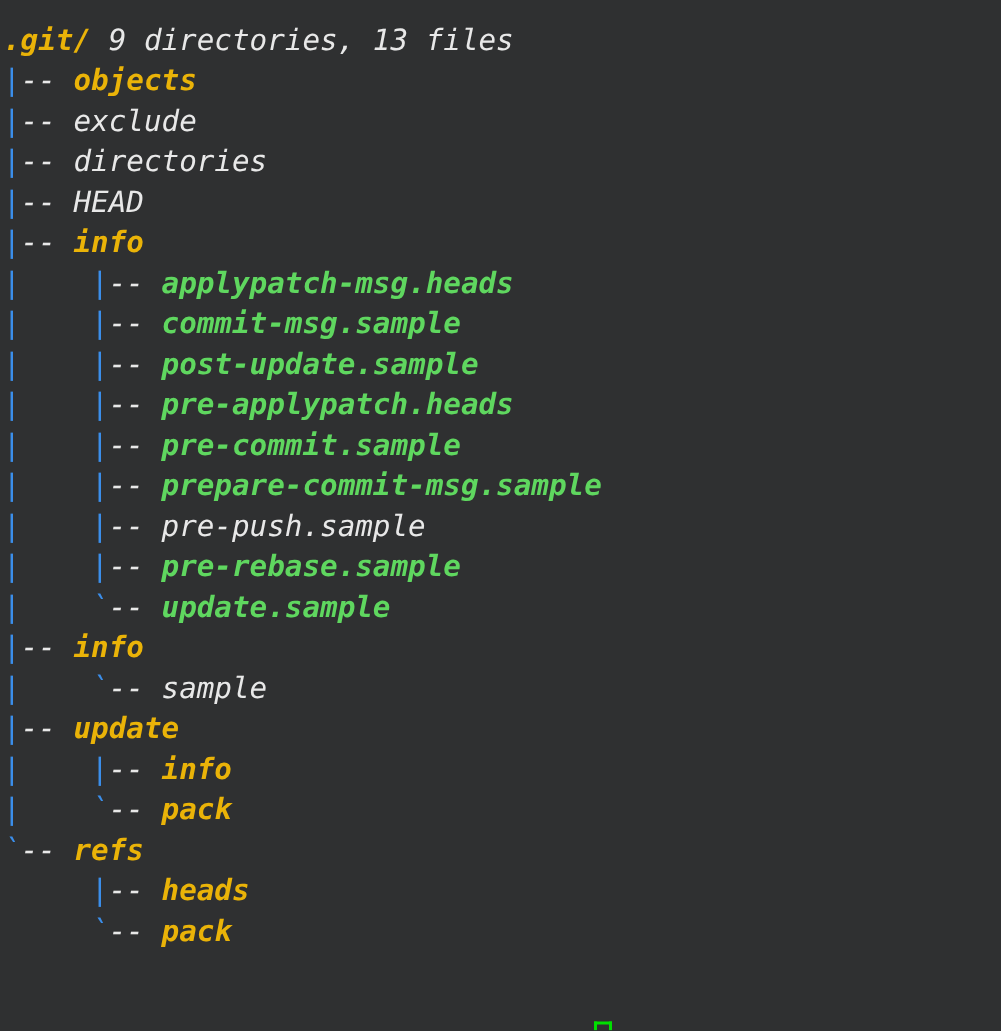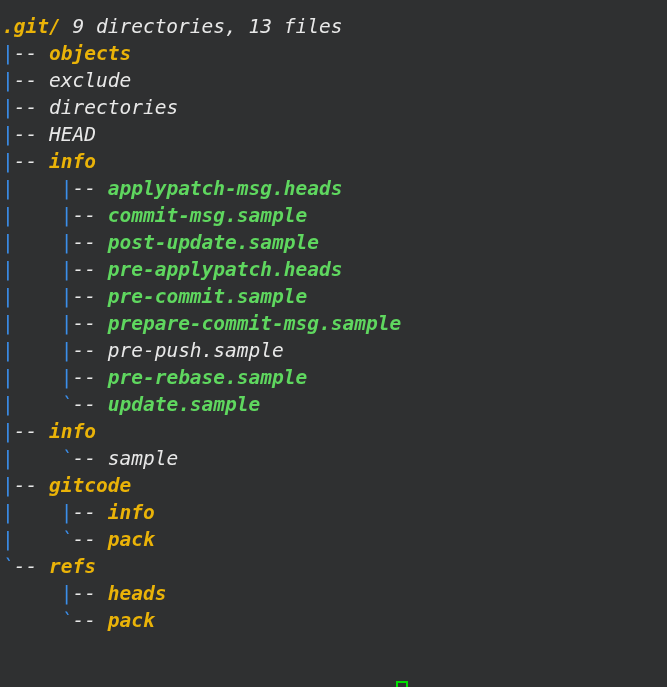--- a/index.html
+++ b/index.html
@@ -74,21 +74,21 @@
         <div class="line"><span class="seg c-branch">|    </span><span class="seg c-branch">|</span><span class="seg c-dash">-- </span><span class="seg c-green">commit-msg.sample</span></div>
         <div class="line"><span class="seg c-branch">|    </span><span class="seg c-branch">|</span><span class="seg c-dash">-- </span><span class="seg c-green">post-update.sample</span></div>
         <div class="line"><span class="seg c-branch">|    </span><span class="seg c-branch">|</span><span class="seg c-dash">-- </span><span class="seg c-green">pre-applypatch.heads</span></div>
         <div class="line"><span class="seg c-branch">|    </span><span class="seg c-branch">|</span><span class="seg c-dash">-- </span><span class="seg c-green">pre-commit.sample</span></div>
         <div class="line"><span class="seg c-branch">|    </span><span class="seg c-branch">|</span><span class="seg c-dash">-- </span><span class="seg c-green">prepare-commit-msg.sample</span></div>
         <div class="line"><span class="seg c-branch">|    </span><span class="seg c-branch">|</span><span class="seg c-dash">-- </span><span class="seg c-white">pre-push.sample</span></div>
         <div class="line"><span class="seg c-branch">|    </span><span class="seg c-branch">|</span><span class="seg c-dash">-- </span><span class="seg c-green">pre-rebase.sample</span></div>
         <div class="line"><span class="seg c-branch">|    </span><span class="seg c-branch">`</span><span class="seg c-dash">-- </span><span class="seg c-green">update.sample</span></div>
         <div class="line"><span class="seg c-branch">|</span><span class="seg c-dash">-- </span><span class="seg c-blue">info</span></div>
         <div class="line"><span class="seg c-branch">|    </span><span class="seg c-branch">`</span><span class="seg c-dash">-- </span><span class="seg c-white">sample</span></div>
-        <div class="line"><span class="seg c-branch">|</span><span class="seg c-dash">-- </span><span class="seg c-blue">gitcode</span></div>
+        <div class="line"><span class="seg c-branch">|</span><span class="seg c-dash">-- </span><span class="seg c-blue">update</span></div>
         <div class="line"><span class="seg c-branch">|    </span><span class="seg c-branch">|</span><span class="seg c-dash">-- </span><span class="seg c-blue">info</span></div>
         <div class="line"><span class="seg c-branch">|    </span><span class="seg c-branch">`</span><span class="seg c-dash">-- </span><span class="seg c-blue">pack</span></div>
         <div class="line"><span class="seg c-branch">`</span><span class="seg c-dash">-- </span><span class="seg c-blue">refs</span></div>
         <div class="line"><span class="seg c-branch">     </span><span class="seg c-branch">|</span><span class="seg c-dash">-- </span><span class="seg c-blue">heads</span></div>
         <div class="line"><span class="seg c-branch">     </span><span class="seg c-branch">`</span><span class="seg c-dash">-- </span><span class="seg c-blue">pack</span></div>
       </div>
 
     <div class="blank"></div>
 
   </div>

